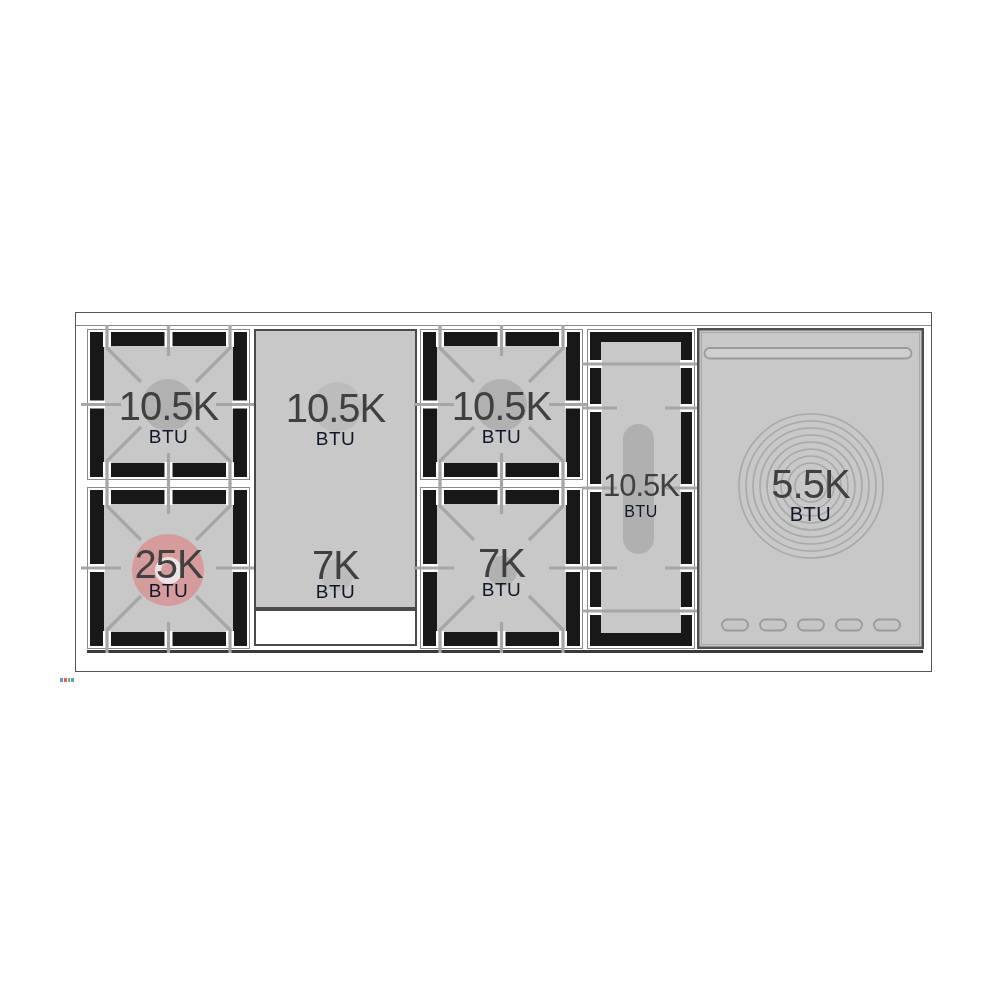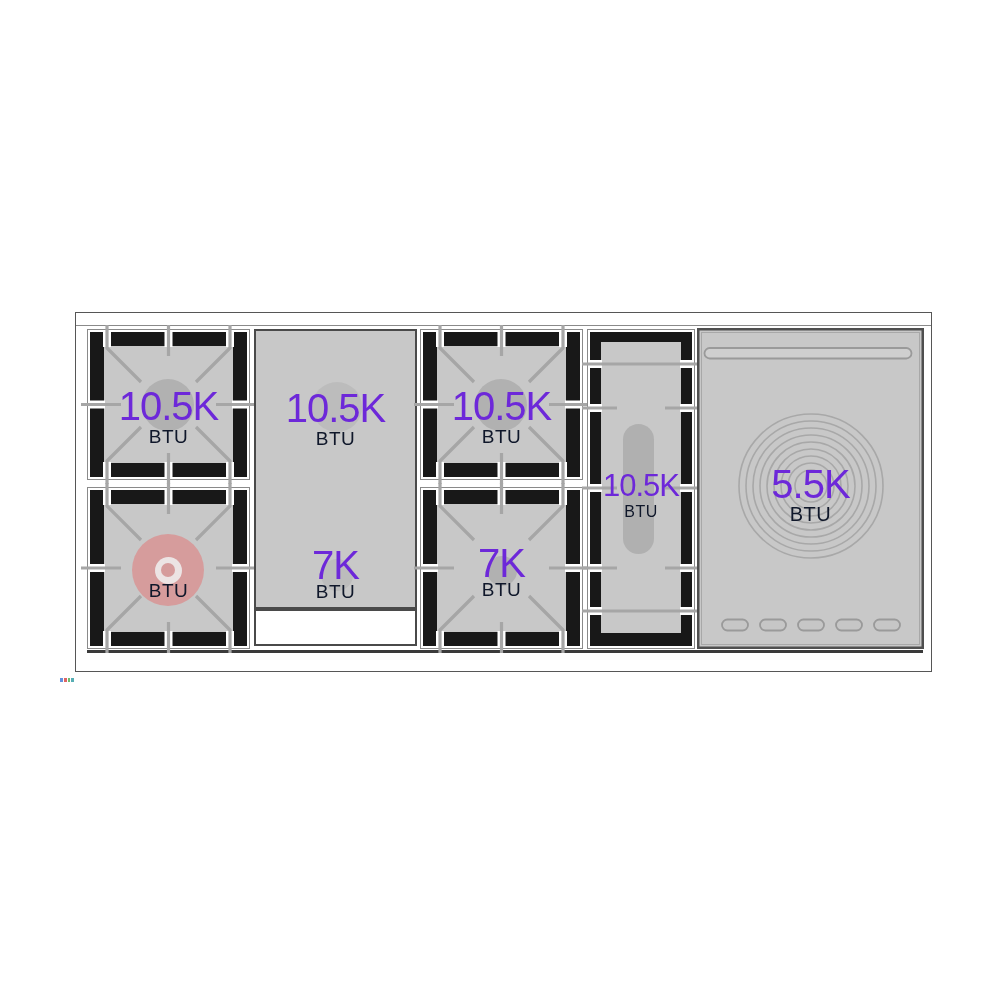--- a/index.html
+++ b/index.html
@@ -10,21 +10,21 @@
     border-top:1.5px solid #8a8a8a;}
   .trim-bottom{position:absolute;left:11px;top:337px;width:836px;height:2.5px;
     background:#3a3a3a;}
   .module{position:absolute;}
   .module svg{position:absolute;left:0;top:0;overflow:visible;display:block;}
   .circle{position:absolute;border-radius:50%;}
   .c-gray{background:#b1b1b1;}
   .c-pink{background:#d69c9c;}
   .c-ring{background:#ece4e4;}
   .label-main{position:absolute;left:0;right:0;text-align:center;
-    font-size:40px;line-height:40px;color:#6d28d9;letter-spacing:-1px;}
+    font-size:40px;line-height:40px;color:#404040;letter-spacing:-1px;}
   .label-sub{position:absolute;left:0;right:0;text-align:center;
     font-size:19px;line-height:19px;color:#0f172a;letter-spacing:0.5px;}
   .label-main.sm{font-size:31px;line-height:31px;}
   .label-sub.sm{font-size:16px;line-height:16px;}
   .capsule{position:absolute;left:36px;top:95px;width:31px;height:130px;
     border-radius:16px;background:#b0b0b0;}
   .artifact{position:absolute;left:60px;top:678px;width:14px;height:5px;
     display:flex;gap:1px;opacity:.85;}
   .artifact span{width:3px;height:4px;display:block;}
 </style>
@@ -98,20 +98,21 @@
     <div class="label-main" style="top:57px">10.5K</div>
     <div class="label-sub" style="top:98px">BTU</div>
   </div>
   <div class="module" style="left:11px;top:174px;width:163px;height:162px">
     <svg width="163" height="162">
         <use href="#grate-sq-162"></use>
       </svg>
     <div class="circle c-pink" style="left:45px;top:47px;width:72px;height:72px"></div>
     <div class="circle c-ring" style="left:67.5px;top:69.5px;width:27px;height:27px"></div>
     <div class="circle c-pink" style="left:74px;top:76px;width:14px;height:14px"></div>
+    <div class="label-main" style="top:57px">25K</div>
     <div class="label-sub" style="top:94px">BTU</div>
   </div>
 
   <div class="module" style="left:178px;top:16px;width:163px;height:280px;background:#c8c8c8;border:2px solid #4a4a4a;box-sizing:border-box">
     <div class="circle" style="left:56px;top:51px;width:50px;height:50px;background:#bcbcbc"></div>
     <div class="circle" style="left:65px;top:228px;width:32px;height:32px;background:#bcbcbc"></div>
     <div class="label-main" style="top:57px">10.5K</div>
     <div class="label-sub" style="top:98px">BTU</div>
     <div class="label-main" style="top:214px">7K</div>
     <div class="label-sub" style="top:251px">BTU</div>

